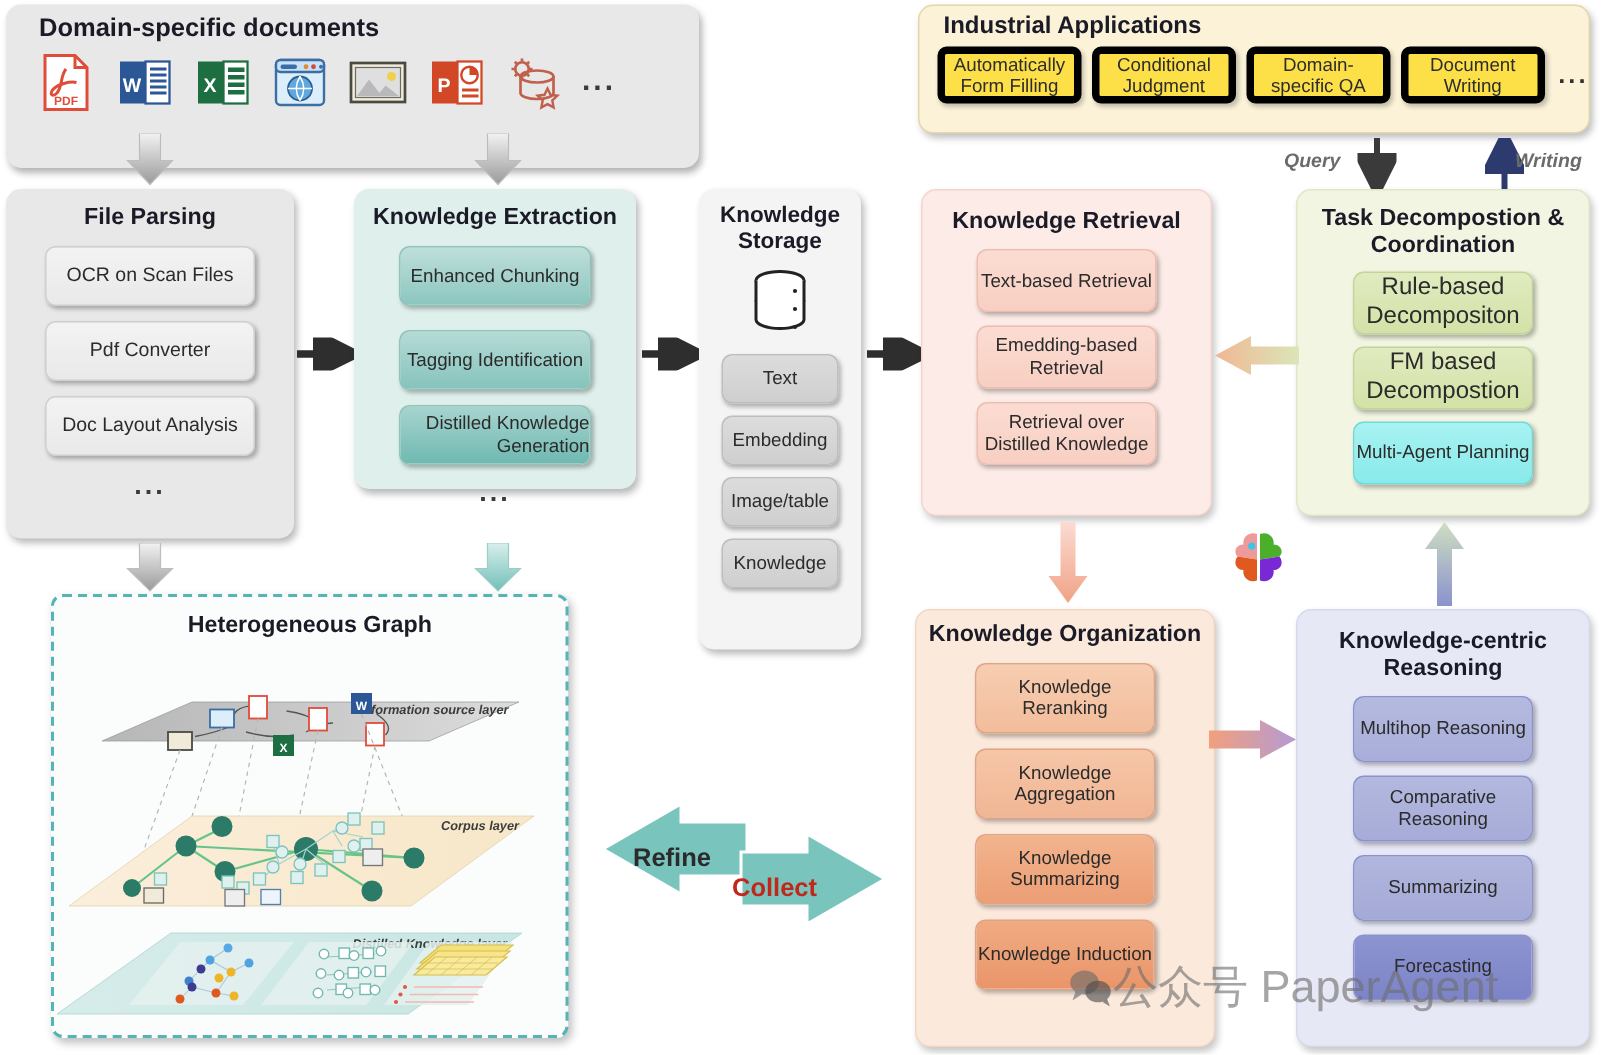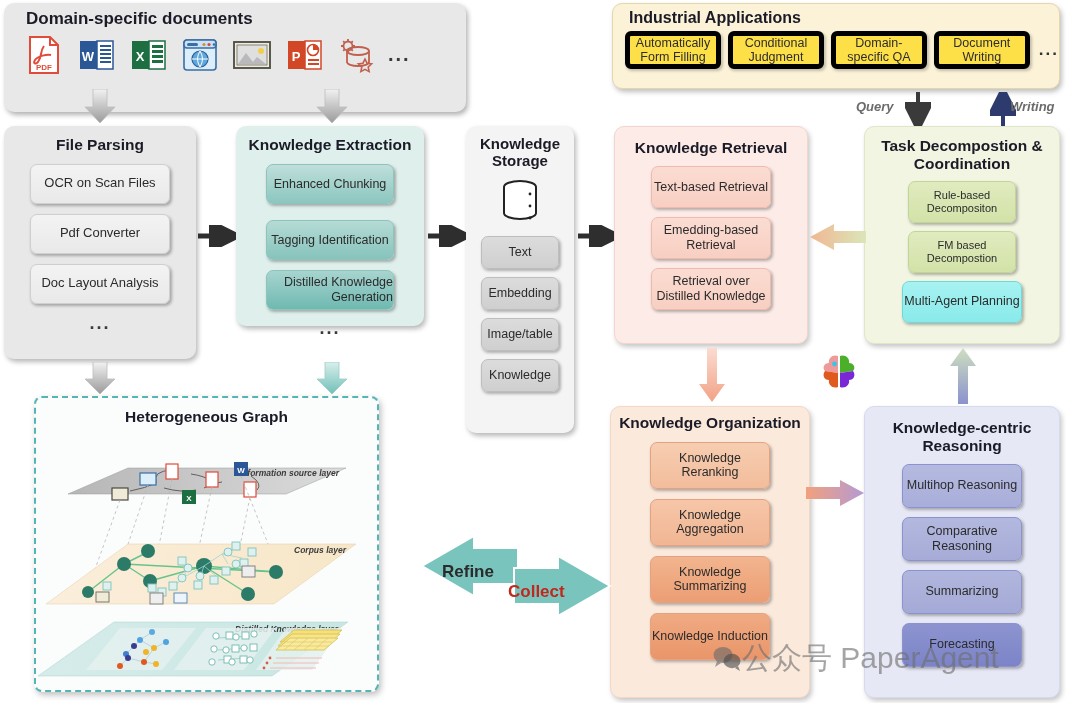--- a/index.html
+++ b/index.html
@@ -106,22 +106,22 @@
 
   
   #task-panel {
     left: 864px; top: 126px; width: 196px; height: 218px;
     background: #f2f5e2; border:1px solid #e0e6c8;
     box-shadow: 2px 3px 5px rgba(0,0,0,0.22);
   }
   #task-panel .panel-title { font-size: 15.5px; padding-top: 10px; }
   .green-chip {
     background: linear-gradient(180deg,#e0ebbf,#d3e2a8);
-    border:1px solid #c3d498; width: 108px; height: 42px;
-    margin: 8px auto 0; font-size: 11px;
+    border:1px solid #c3d498; width: 120px; height: 42px;
+    margin: 8px auto 0; font-size: 16px;
   }
   .cyan-chip {
     background: linear-gradient(180deg,#a8f2f2,#89eaea);
     border:1px solid #6fd9d9; width: 120px; height: 42px;
     margin: 8px auto 0; font-size: 12.5px;
   }
 
   
   #korg-panel {
     left: 610px; top: 406px; width: 200px; height: 292px;
@@ -162,21 +162,21 @@
   }
   #hgraph-panel .panel-title { font-size: 15.5px; padding-top: 10px; }
   .layer-label {
     font-style: italic; font-weight: bold; font-size: 8.5px; fill: #3c3c3c;
   }
 
   
   .arrow { position: absolute; }
 
   
-  #refine-collect { position:absolute; left: 416px; top: 534px; width: 200px; height: 80px; }
+  #refine-collect { position:absolute; left: 396px; top: 534px; width: 200px; height: 80px; }
   #refine-label {
     position:absolute; left: 26px; top: 28px; font-size: 17px;
     font-weight: bold; color: #2b2b2b;
   }
   #collect-label {
     position:absolute; left: 92px; top: 48px; font-size: 17px;
     font-weight: bold; color: #c0281c;
   }
 
   

